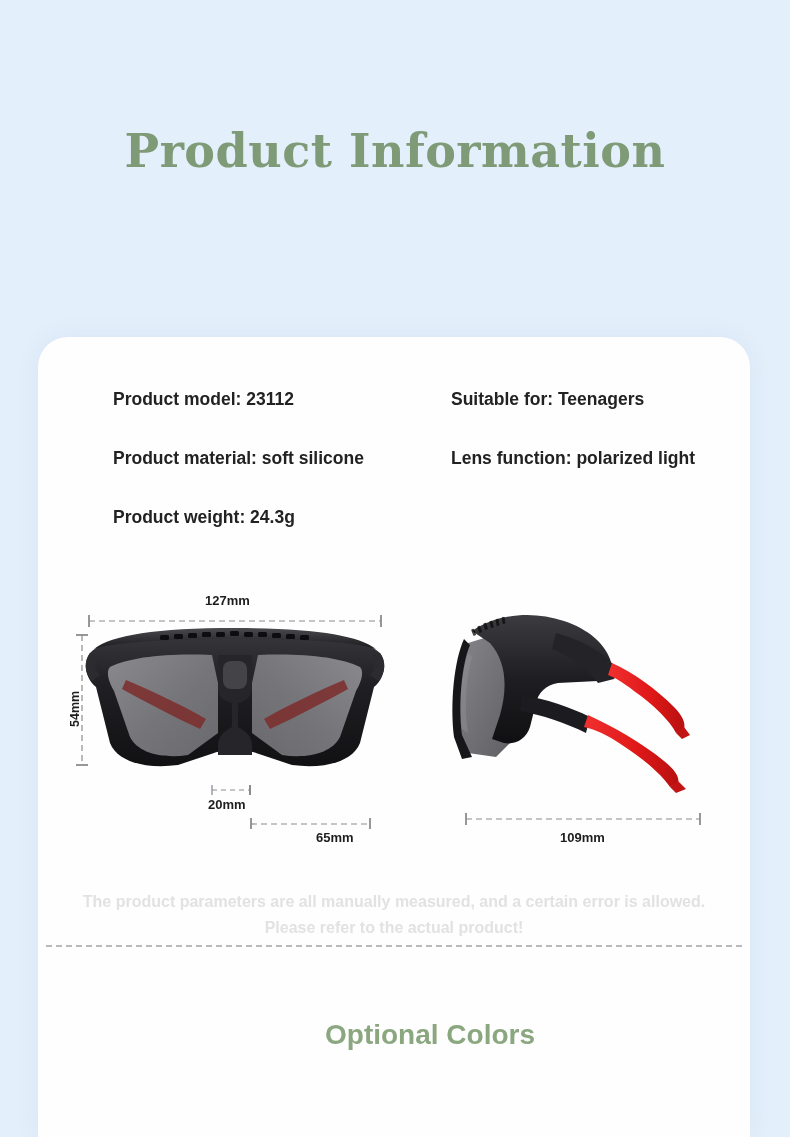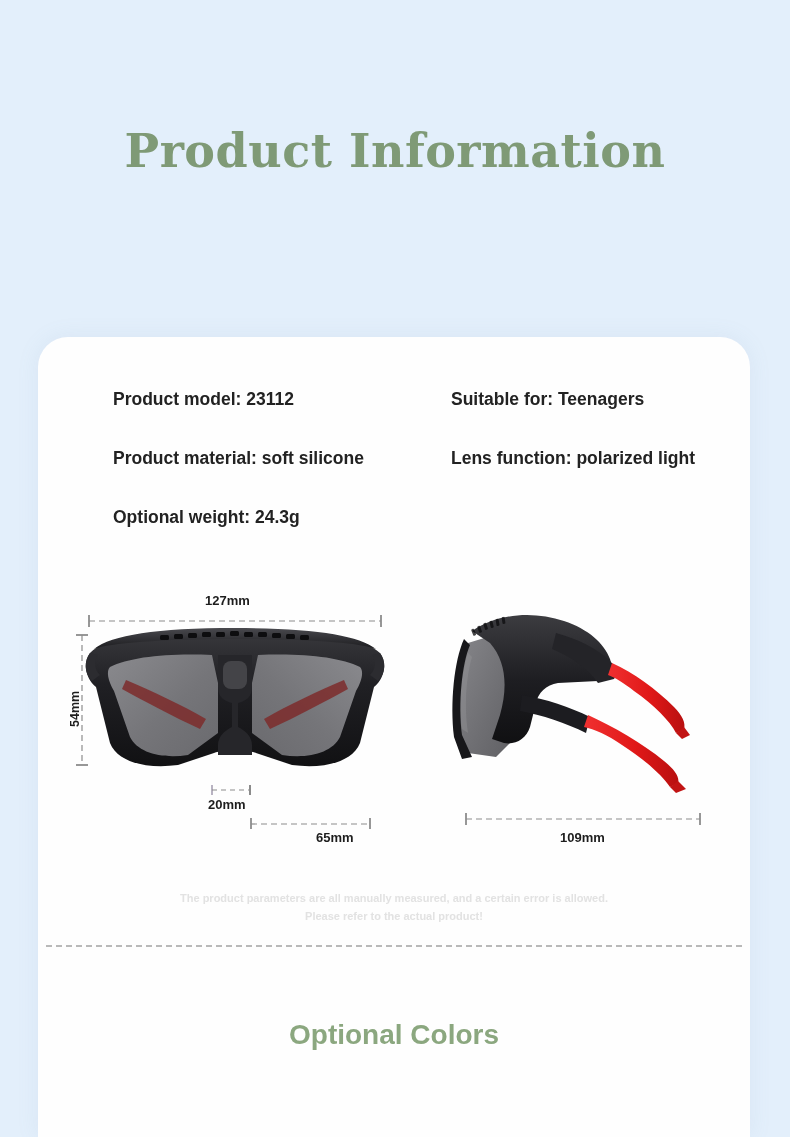--- a/index.html
+++ b/index.html
@@ -96,21 +96,21 @@
     transform-origin: left top;
   }
 
   
   .disclaimer {
     position: absolute;
     left: 0;
     top: 552px;
     width: 712px;
     text-align: center;
-    font-size: 11px;
+    font-size: 16px;
     line-height: 1.65;
     color: #e2e2e2;
   }
 
   
   .divider {
     position: absolute;
     left: 8px;
     top: 608px;
     width: 696px;
@@ -121,20 +121,21 @@
   
   .section-title {
     position: absolute;
     left: 0;
     top: 682px;
     width: 712px;
     text-align: center;
     font-size: 28px;
     color: #8ba77f;
     white-space: nowrap;
+    padding-left: 36px;
   }
 </style>
 </head>
 <body>
 
 <div class="page-title">Product Information</div>
 
 <div class="card">
 
   <div class="specs">
@@ -143,21 +144,21 @@
       <div class="spec-cell left">Product model: 23112</div>
       <div class="spec-cell right">Suitable for: Teenagers</div>
     </div>
 
     <div class="spec-row">
       <div class="spec-cell left">Product material: soft silicone</div>
       <div class="spec-cell right">Lens function: polarized light</div>
     </div>
 
     <div class="spec-row">
-      <div class="spec-cell left">Optional weight: 24.3g</div>
+      <div class="spec-cell left">Product weight: 24.3g</div>
       <div class="spec-cell right"></div>
     </div>
 
   </div>
 
   <div class="figures">
 
     <div class="figure front">
 
       <div class="dim-label" style="left: 145px; top: 6px;">127mm</div>

